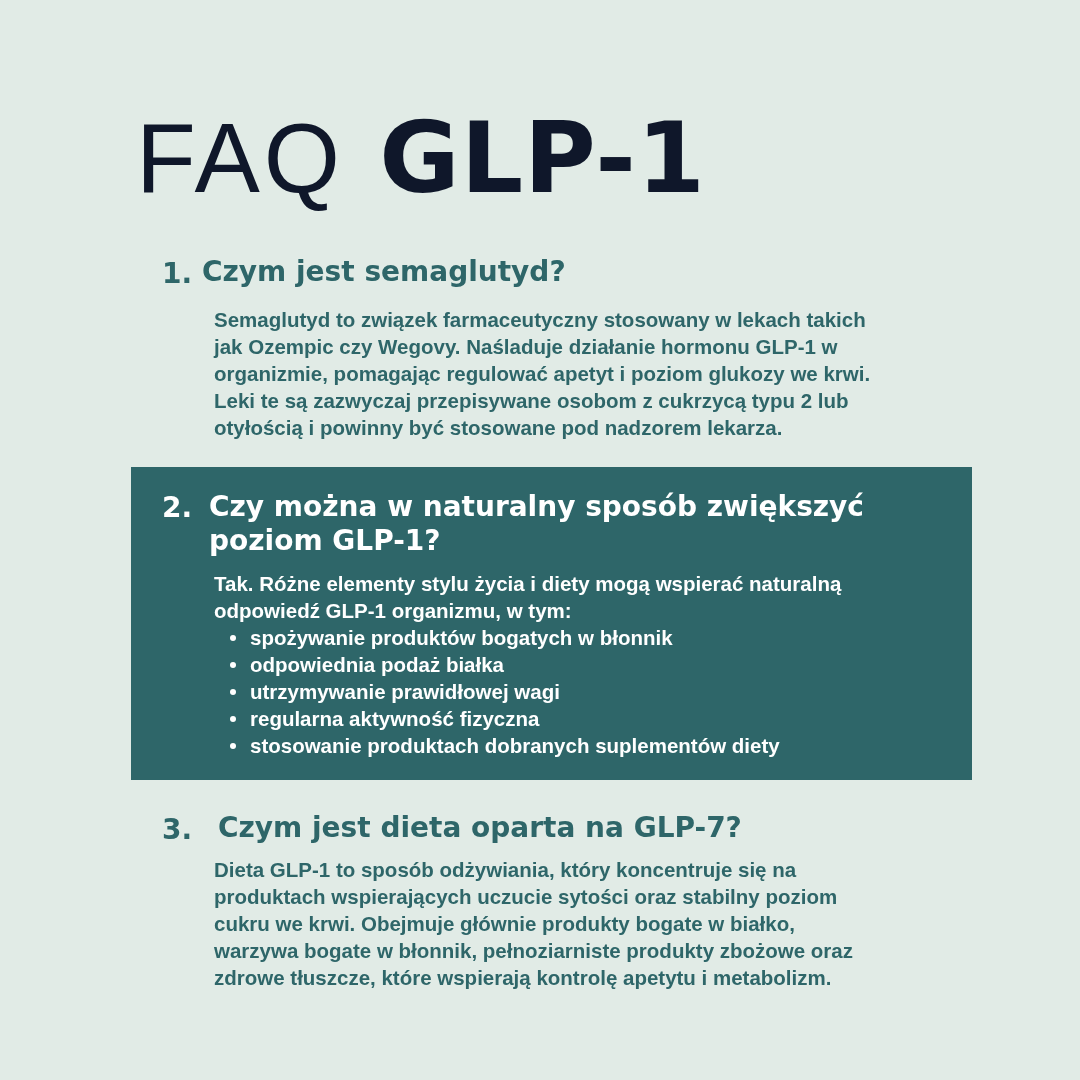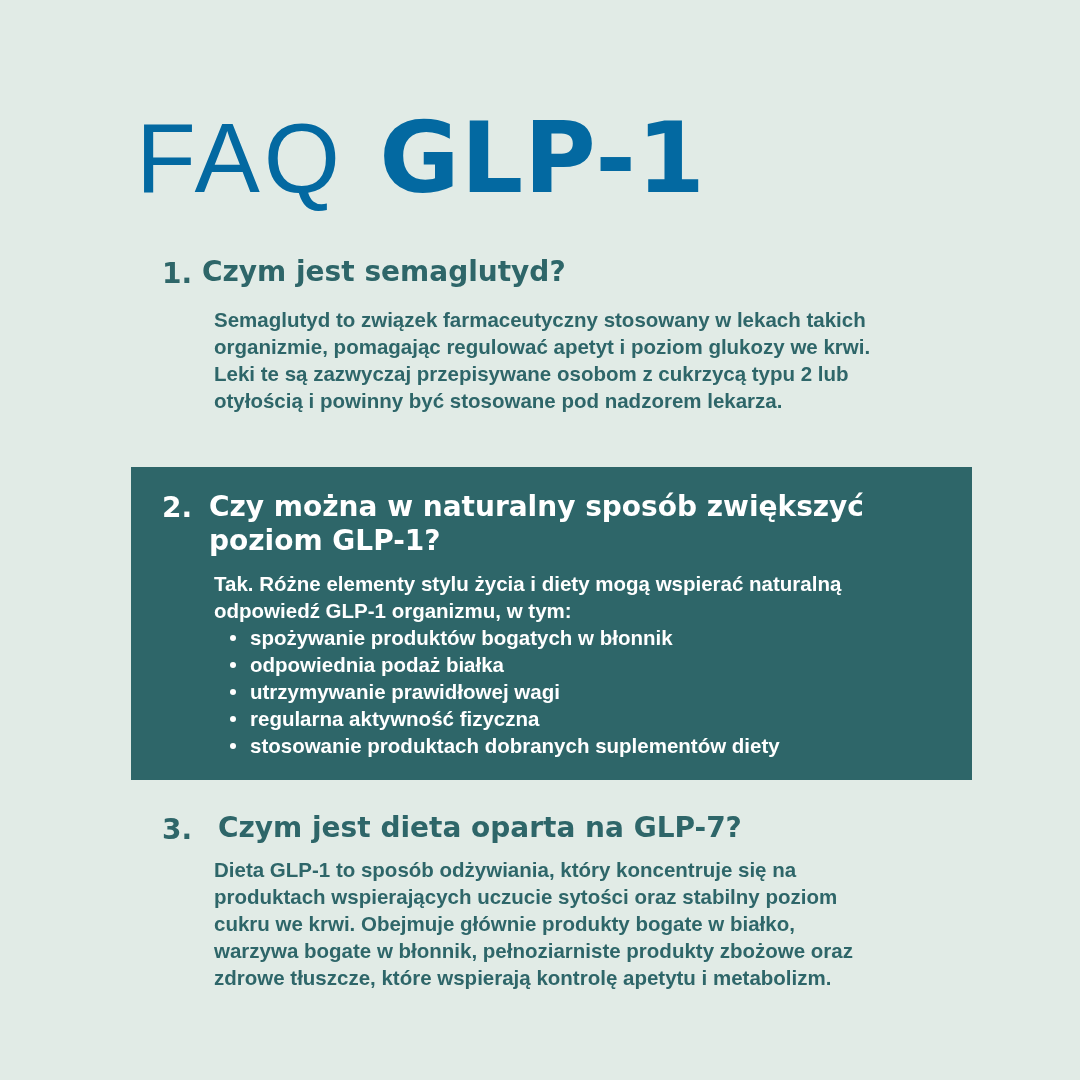--- a/index.html
+++ b/index.html
@@ -11,21 +11,21 @@
     position: relative;
   }
   .title {
     position: absolute;
     left: 136px;
     top: 98px;
     font-size: 98px;
     line-height: 120px;
     letter-spacing: 1px;
     white-space: nowrap;
-    color: #0369a1;
+    color: #0f172a;
   }
   .title .light { font-weight: 300; font-family: "Liberation Sans", sans-serif; letter-spacing: 4px; }
   .title .bold { font-weight: 700; font-family: "DejaVu Sans", sans-serif; }
 
   .faq { position: absolute; }
   .faq .num {
     position: absolute;
     left: 0; top: 0;
     font-size: 28px;
     font-weight: 700;
@@ -80,20 +80,21 @@
 </head>
 <body>
 
 <h1 class="title"><span class="light">FAQ</span> <span class="bold">GLP-1</span></h1>
 
 <section class="faq faq1">
   <div class="num">1.</div>
   <h2 class="question">Czym jest semaglutyd?</h2>
   <div class="answer">
     <span class="line">Semaglutyd to związek farmaceutyczny stosowany w lekach takich</span>
+    <span class="line">jak Ozempic czy Wegovy. Naśladuje działanie hormonu GLP-1 w</span>
     <span class="line">organizmie, pomagając regulować apetyt i poziom glukozy we krwi.</span>
     <span class="line">Leki te są zazwyczaj przepisywane osobom z cukrzycą typu 2 lub</span>
     <span class="line">otyłością i powinny być stosowane pod nadzorem lekarza.</span>
   </div>
 </section>
 
 <div class="panel"></div>
 
 <section class="faq faq2">
   <div class="num">2.</div>

